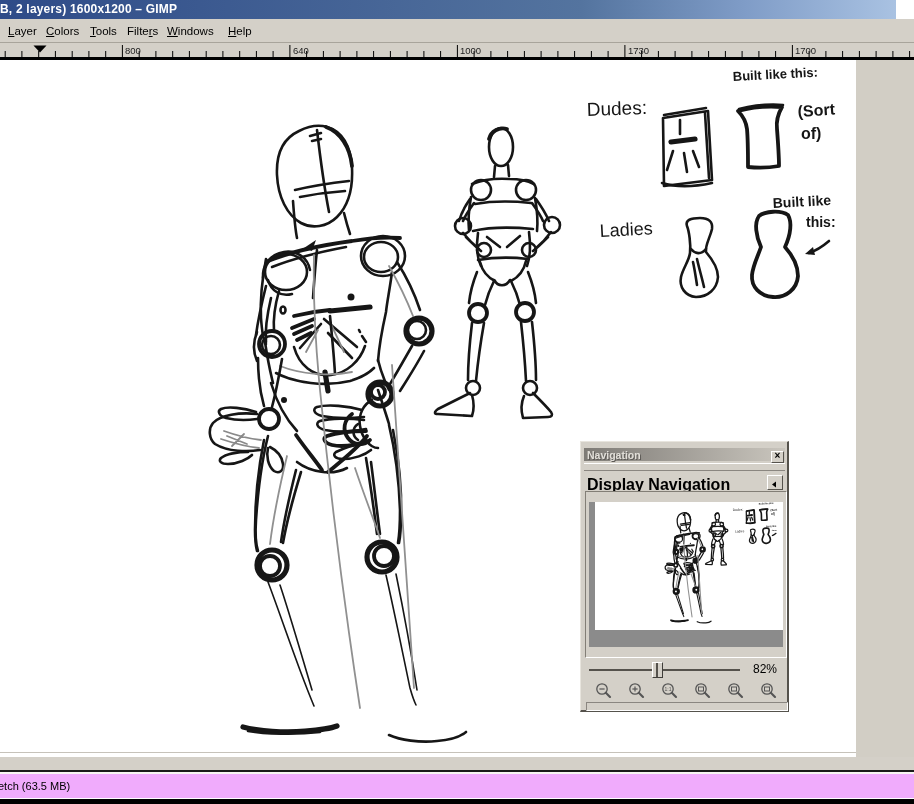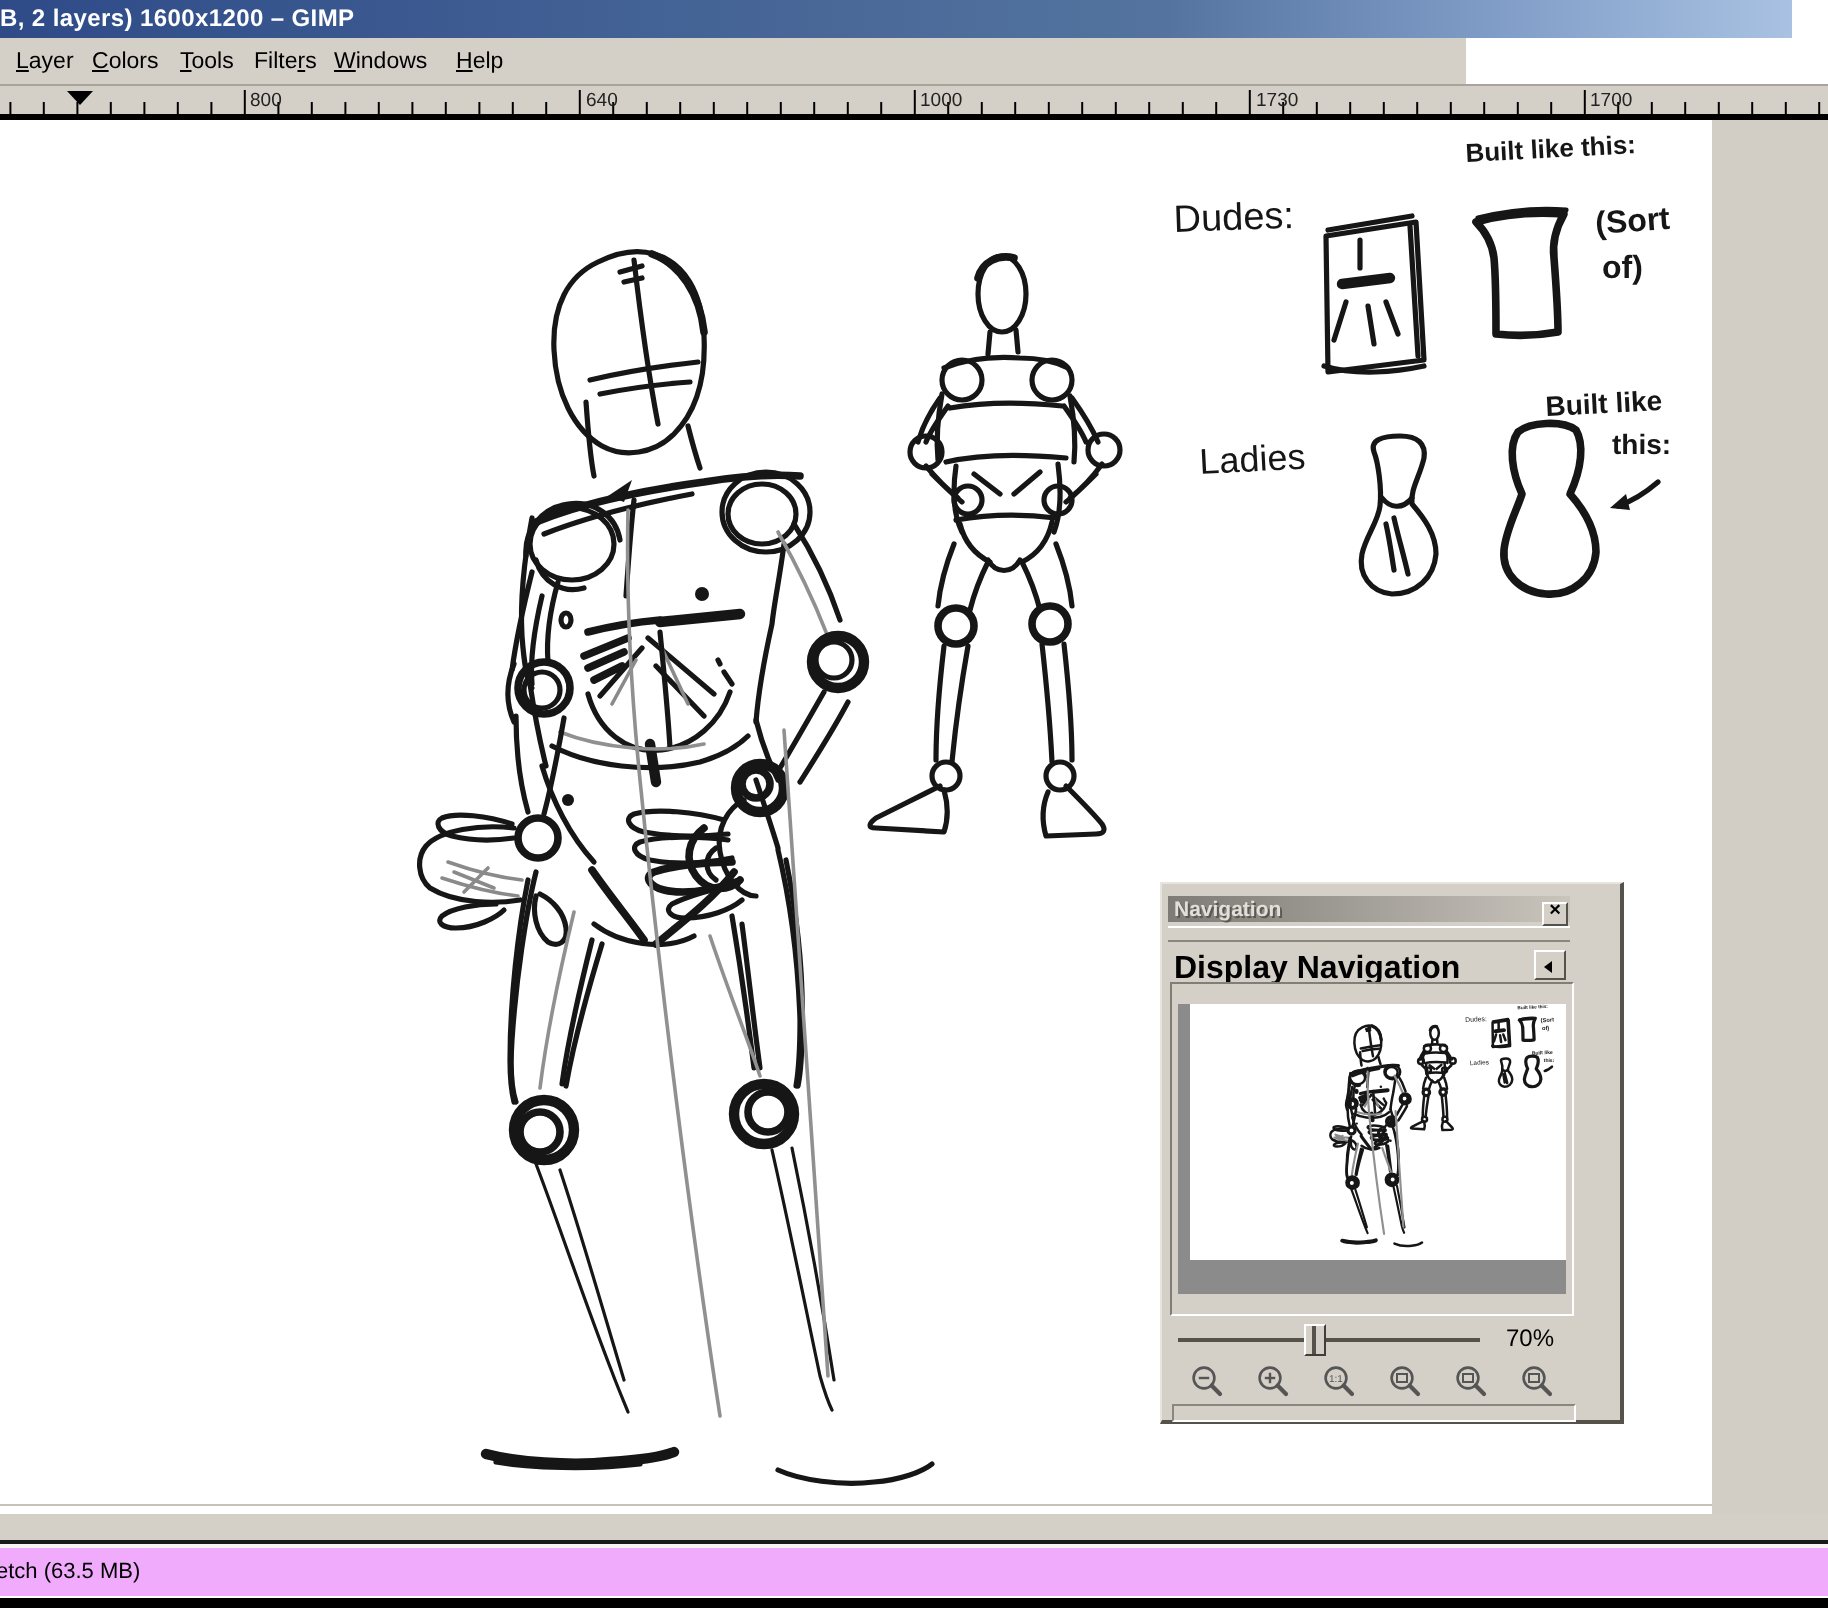--- a/index.html
+++ b/index.html
@@ -3,21 +3,21 @@
 <meta charset="utf-8">
 <style>
   html,body{margin:0;padding:0;}
   body{width:914px;height:804px;overflow:hidden;position:relative;
        font-family:"Liberation Sans",sans-serif;background:#fff;}
   .abs{position:absolute;}
   
   #titlebar{left:0;top:0;width:896px;height:19px;
     background:linear-gradient(to right,#2e4b88 0%,#54749f 65%,#7f9cc7 83%,#a9c2e2 100%);}
   #titletext{left:0;top:2px;color:#fff;font-weight:bold;font-size:12px;letter-spacing:0.2px;white-space:pre;}
-  #menubar{left:0;top:19px;width:733px;height:23px;background:#d4d0c8;}
+  #menubar{left:0;top:19px;width:914px;height:23px;background:#d4d0c8;}
   .mi{position:absolute;top:6px;font-size:11.5px;color:#000;}
   .mi u{text-decoration:underline;}
   #menusep{left:0;top:42px;width:914px;height:1px;background:#a8a49b;}
   #ruler{left:0;top:43px;width:914px;height:14px;background:#d4d0c8;}
   #rulerborder{left:0;top:57px;width:914px;height:3px;background:#000;}
   .rlabel{position:absolute;top:45px;font-size:9.5px;color:#222;}
   
   #canvas{left:0;top:60px;width:856px;height:693px;background:#fff;}
   #padright{left:856px;top:60px;width:58px;height:697px;background:#d2cec5;}
   #canvhair{left:0;top:752px;width:856px;height:1px;background:#c6c2ba;}
@@ -25,21 +25,21 @@
   #hstrip{left:0;top:757px;width:914px;height:13px;background:#d4d0c8;}
   #hline1{left:0;top:770px;width:914px;height:2px;background:#1a1a1a;}
   #hline2{left:0;top:772px;width:914px;height:2px;background:#f7f5f2;}
   #status{left:0;top:774px;width:914px;height:24px;background:#f0abfc;}
   #statustext{left:-2px;top:6px;font-size:11px;color:#000;}
   #hline3{left:0;top:798px;width:914px;height:1px;background:#fff;}
   #bottomblack{left:0;top:799px;width:914px;height:5px;background:#000;}
   
   #nav{left:580px;top:441px;width:206px;height:268px;background:#d4d0c8;
        border-top:1px solid #e8e5de;border-left:1px solid #e8e5de;
-       border-right:2px solid #55524c;border-bottom:2px solid #55524c;padding-left:23px;}
+       border-right:2px solid #55524c;border-bottom:2px solid #55524c;}
   #navtitle{left:3px;top:6px;width:201px;height:13px;
     background:linear-gradient(to right,#7e7b76,#c9c5bd);}
   #navtitletext{left:3px;top:1px;font-size:10.5px;font-weight:bold;color:#e2dfd9;
     text-shadow:1px 1px 0 #5c5955;}
   #navclose{left:190px;top:9px;width:11px;height:10px;background:#d4d0c8;
     border-top:1px solid #fff;border-left:1px solid #fff;
     border-right:1px solid #55524c;border-bottom:1px solid #55524c;
     font-size:10px;line-height:8px;text-align:center;color:#000;font-weight:bold;}
   #navhandle{left:3px;top:21px;width:201px;height:6px;background:#d4d0c8;
     border-top:1px solid #fff;border-bottom:1px solid #8a8680;}
@@ -314,21 +314,21 @@
       </svg></div>
   <div class="abs" id="navpreviewframe"></div>
   <div class="abs" id="navpreview"></div>
   <div class="abs" id="navthumbbox">
     <svg width="188" height="128">
       <use href="#sketch" transform="translate(32.6,-11.8) scale(0.179)" style="--swn:7;--swh:9;--swhh:11;--swl:6;--swt:6"></use>
     </svg>
   </div>
   <div class="abs" id="navslider"></div>
   <div class="abs" id="navhandlebtn"></div>
-  <div class="abs" id="navpct">70%</div>
+  <div class="abs" id="navpct">82%</div>
   <svg class="abs" style="left:0;top:236px" width="205" height="24" id="navbtns">
 <circle cx="21" cy="11" r="5.2" fill="none" stroke="#555" stroke-width="1.3"></circle>
 <line x1="24.8" y1="14.8" x2="29" y2="19" stroke="#555" stroke-width="2.1" stroke-linecap="round"></line>
 <line x1="18.4" y1="11" x2="23.6" y2="11" stroke="#555" stroke-width="1.2"></line>
 <circle cx="54" cy="11" r="5.2" fill="none" stroke="#555" stroke-width="1.3"></circle>
 <line x1="57.8" y1="14.8" x2="62" y2="19" stroke="#555" stroke-width="2.1" stroke-linecap="round"></line>
 <line x1="51.4" y1="11" x2="56.6" y2="11" stroke="#555" stroke-width="1.2"></line>
 <line x1="54" y1="8.4" x2="54" y2="13.6" stroke="#555" stroke-width="1.2"></line>
 <circle cx="87" cy="11" r="5.2" fill="none" stroke="#555" stroke-width="1.3"></circle>
 <line x1="90.8" y1="14.8" x2="95" y2="19" stroke="#555" stroke-width="2.1" stroke-linecap="round"></line>

